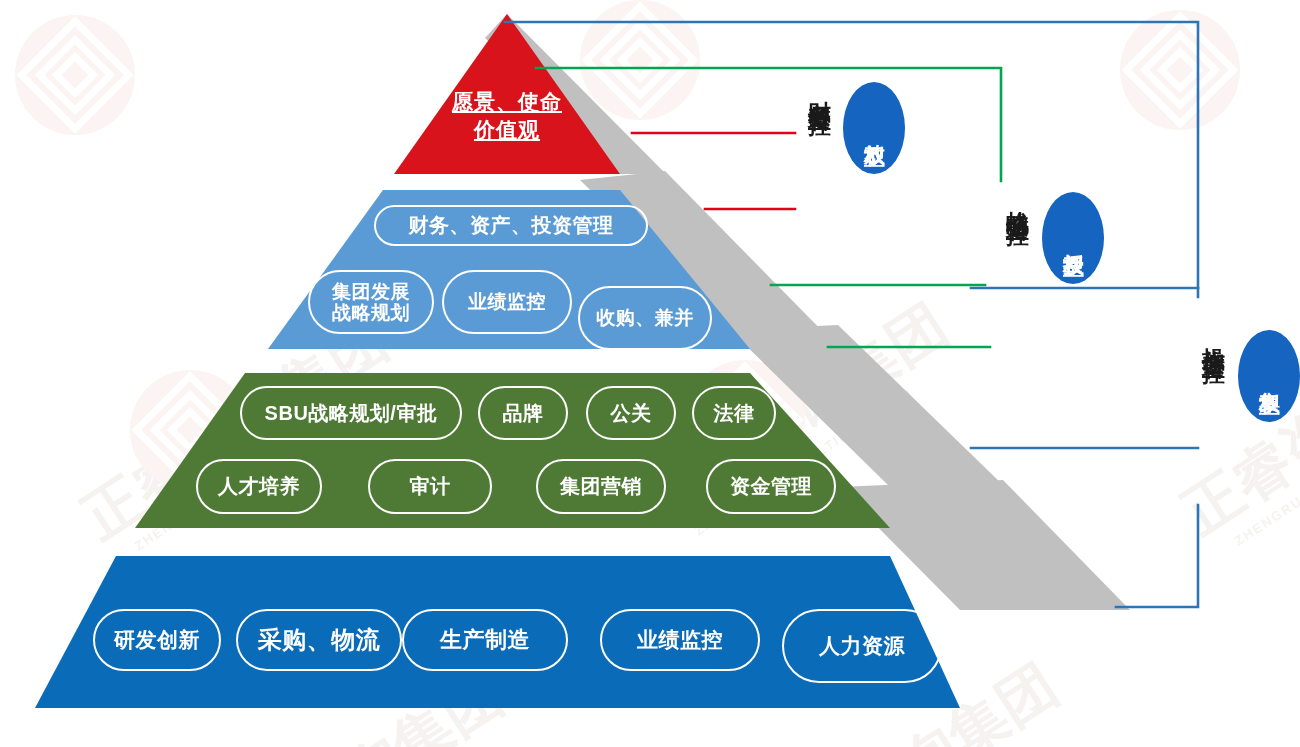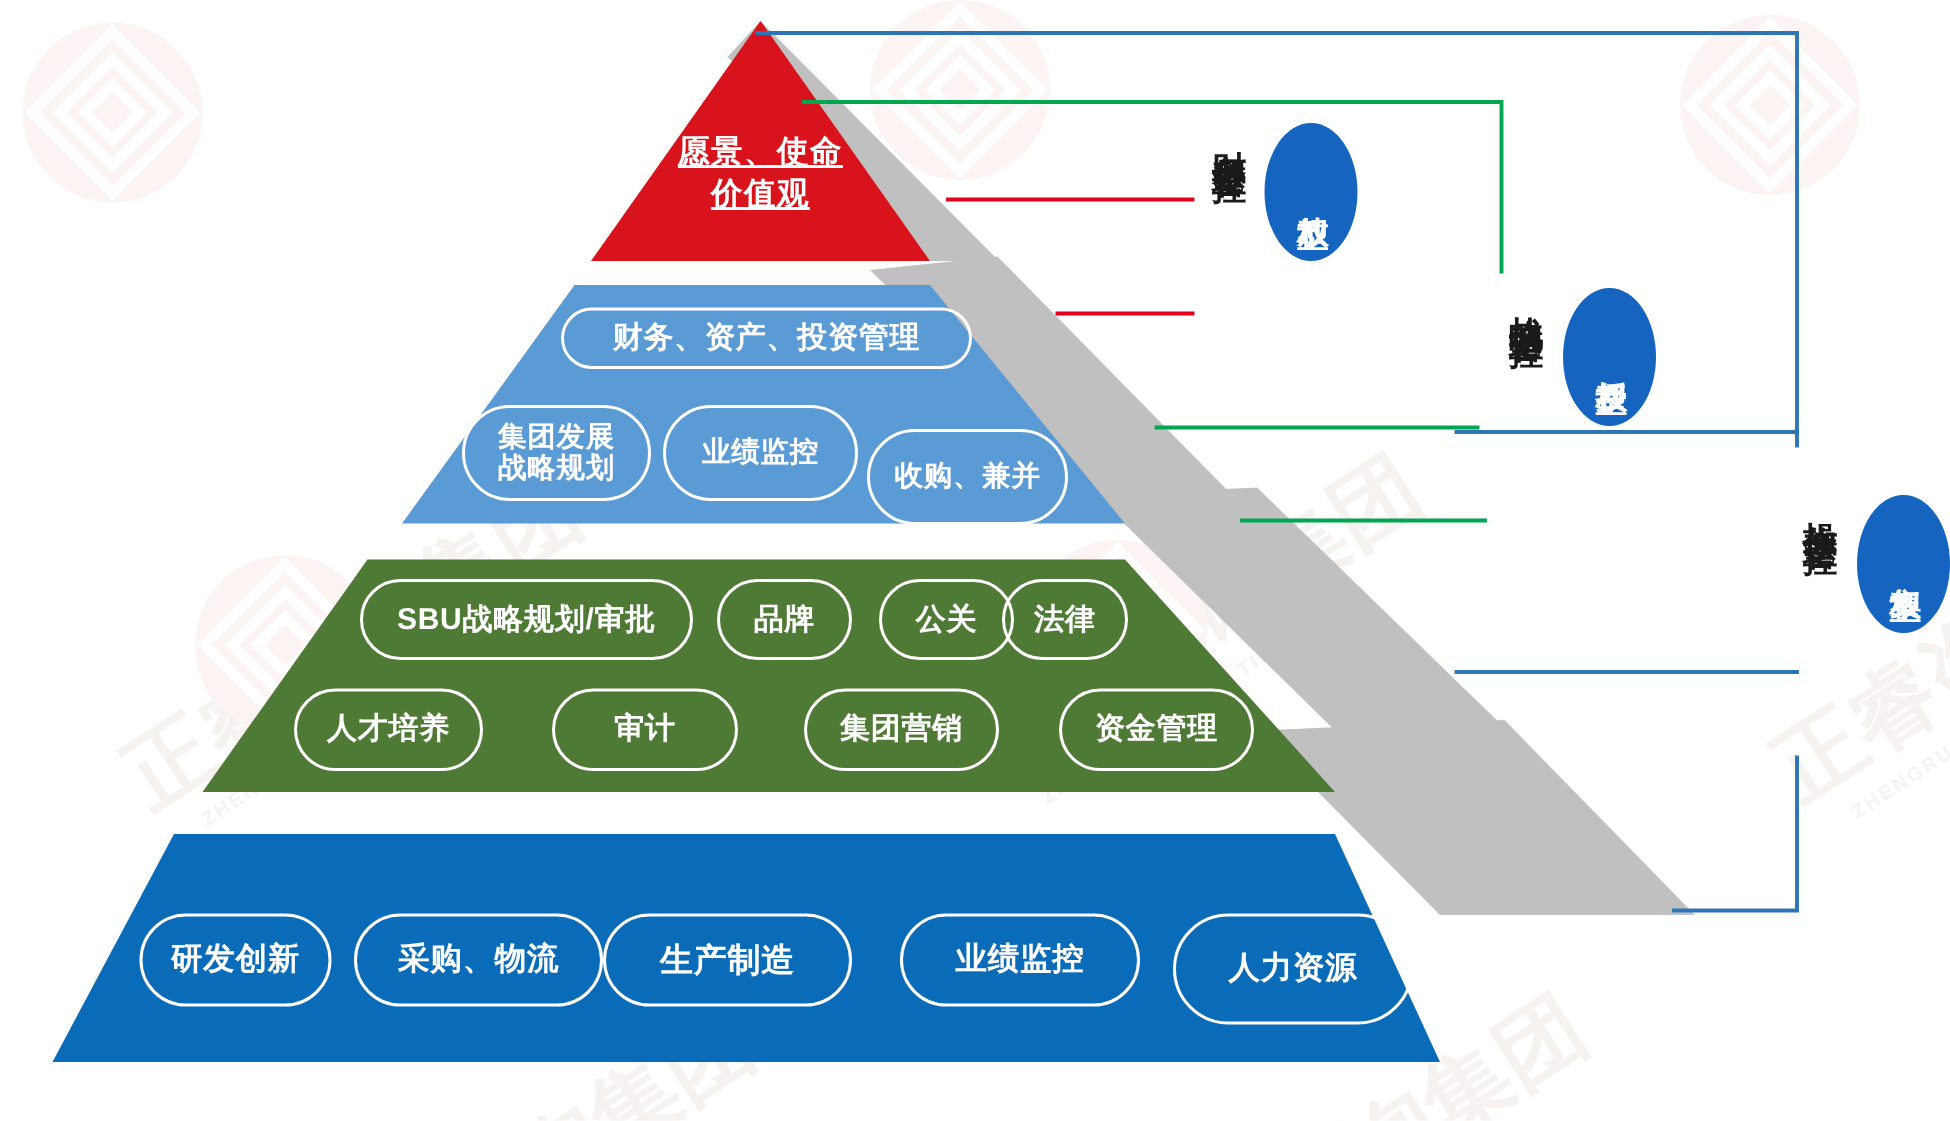--- a/index.html
+++ b/index.html
@@ -142,33 +142,33 @@
   <div class="chip" style="left:442px;top:270px;width:130px;height:64px;font-size:19px;">业绩监控</div>
 
   <div class="chip" style="left:578px;top:270px;width:134px;height:64px;font-size:19px;margin-top:16px;">收购、兼并</div>
 
   <div class="chip" style="left:240px;top:386px;width:222px;height:54px;font-size:20px;">SBU战略规划/审批</div>
 
   <div class="chip" style="left:478px;top:386px;width:90px;height:54px;font-size:20px;">品牌</div>
 
   <div class="chip" style="left:586px;top:386px;width:90px;height:54px;font-size:20px;">公关</div>
 
-  <div class="chip" style="left:668px;top:386px;width:84px;height:54px;font-size:20px;text-align:right;">法律</div>
+  <div class="chip" style="left:692px;top:386px;width:84px;height:54px;font-size:20px;text-align:right;">法律</div>
 
   <div class="chip" style="left:196px;top:459px;width:126px;height:55px;font-size:20px;">人才培养</div>
 
   <div class="chip" style="left:368px;top:459px;width:124px;height:55px;font-size:20px;">审计</div>
 
   <div class="chip" style="left:536px;top:459px;width:130px;height:55px;font-size:20px;">集团营销</div>
 
   <div class="chip" style="left:706px;top:459px;width:130px;height:55px;font-size:20px;">资金管理</div>
 
   <div class="chip" style="left:93px;top:609px;width:128px;height:62px;font-size:21px;">研发创新</div>
 
-  <div class="chip" style="left:236px;top:609px;width:166px;height:62px;font-size:21px;">采购、物流</div>
+  <div class="chip" style="left:236px;top:609px;width:166px;height:62px;font-size:24px;">采购、物流</div>
 
   <div class="chip" style="left:402px;top:609px;width:166px;height:62px;font-size:22px;">生产制造</div>
 
   <div class="chip" style="left:600px;top:609px;width:160px;height:62px;font-size:21px;">业绩监控</div>
 
   <div class="chip" style="left:782px;top:609px;width:160px;height:74px;font-size:21px;text-align:center;">人力资源</div>
 
   <div class="vcaption" style="left:802px;top:82px;height:185px;">财务型管控</div>
 
   <div class="vcaption" style="left:1000px;top:192px;height:185px;">战略型管控</div>

